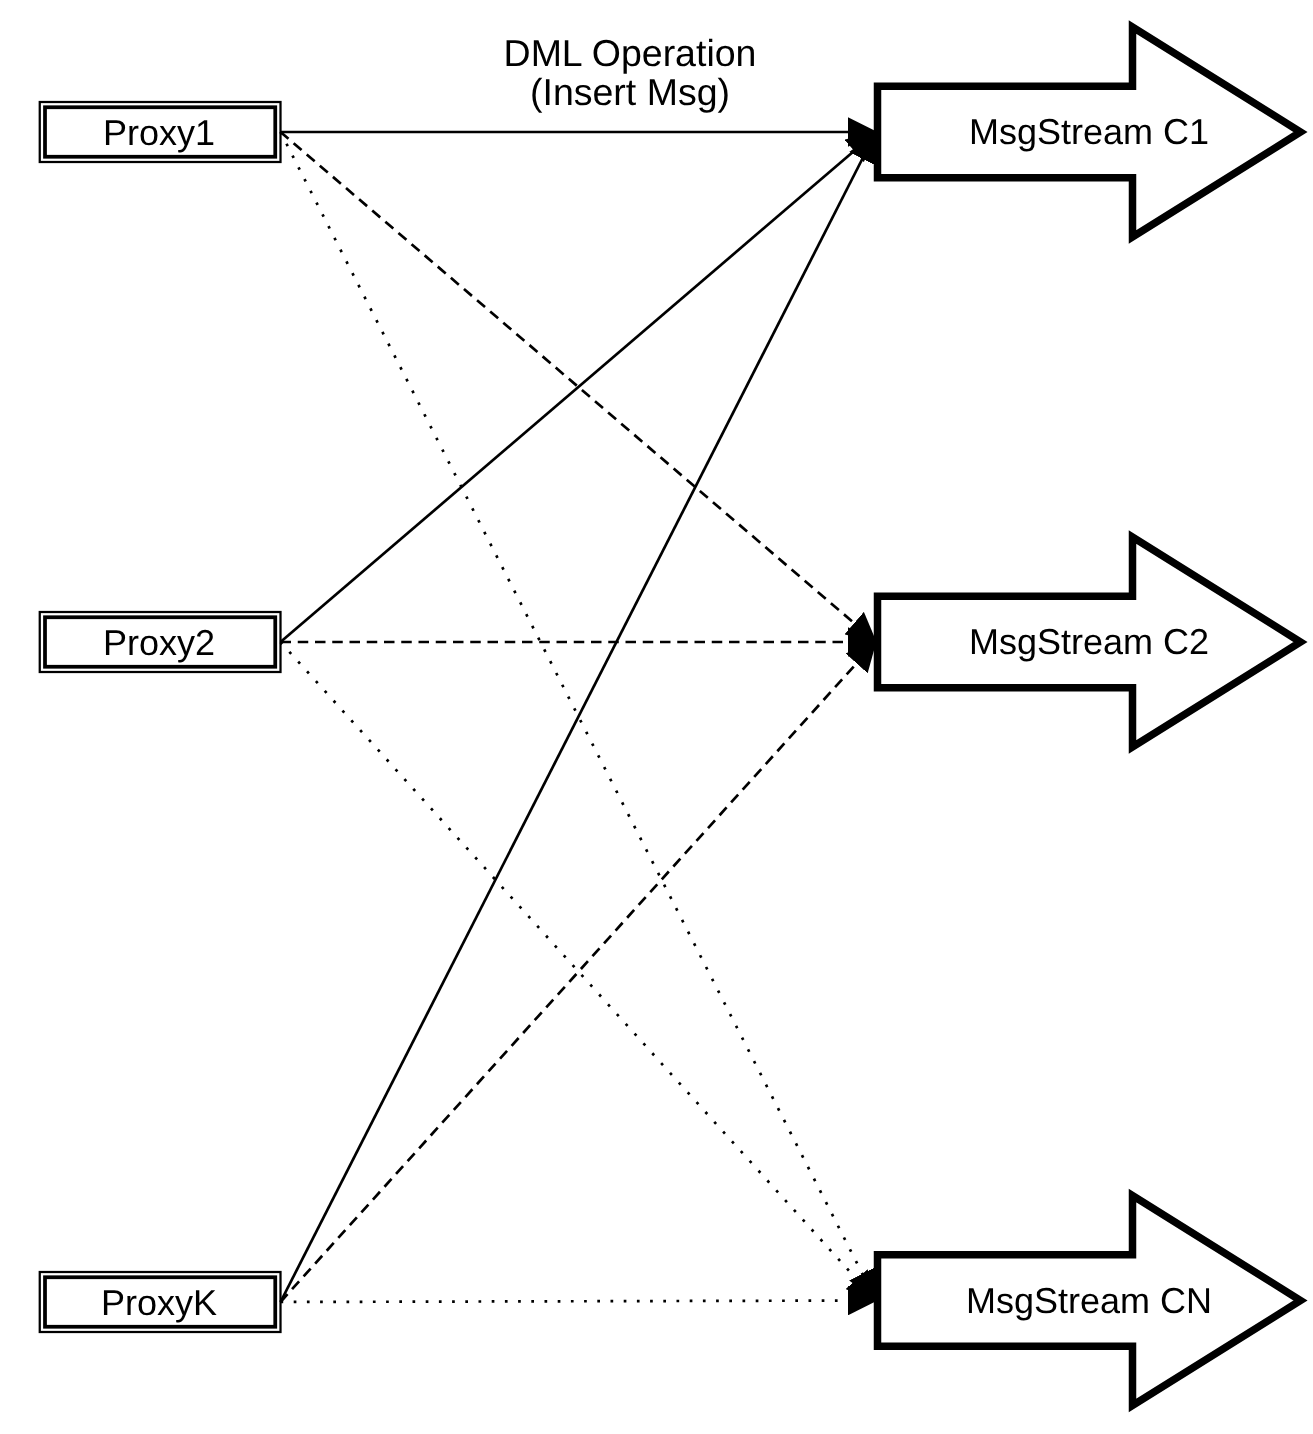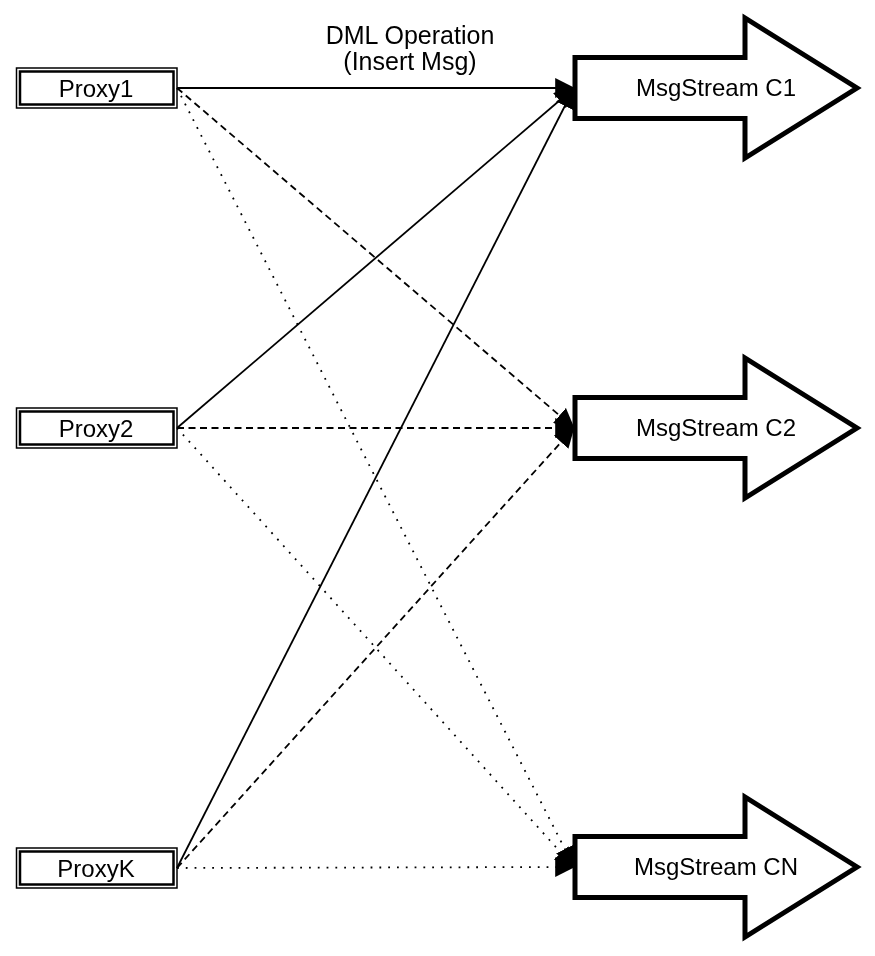--- a/index.html
+++ b/index.html
@@ -6,20 +6,21 @@
     margin: 0;
     padding: 0;
     background: #ffffff;
   }
   .canvas-wrap {
     position: relative;
     width: 707px;
     height: 956px;
     background: #ffffff;
     font-family: "Liberation Sans", sans-serif;
+    margin-left: 10px;
   }
   svg text {
     font-family: "Liberation Sans", sans-serif;
     fill: #000000;
   }
   .title-text {
     font-size: 25px;
   }
   .node-label {
     font-size: 24px;

